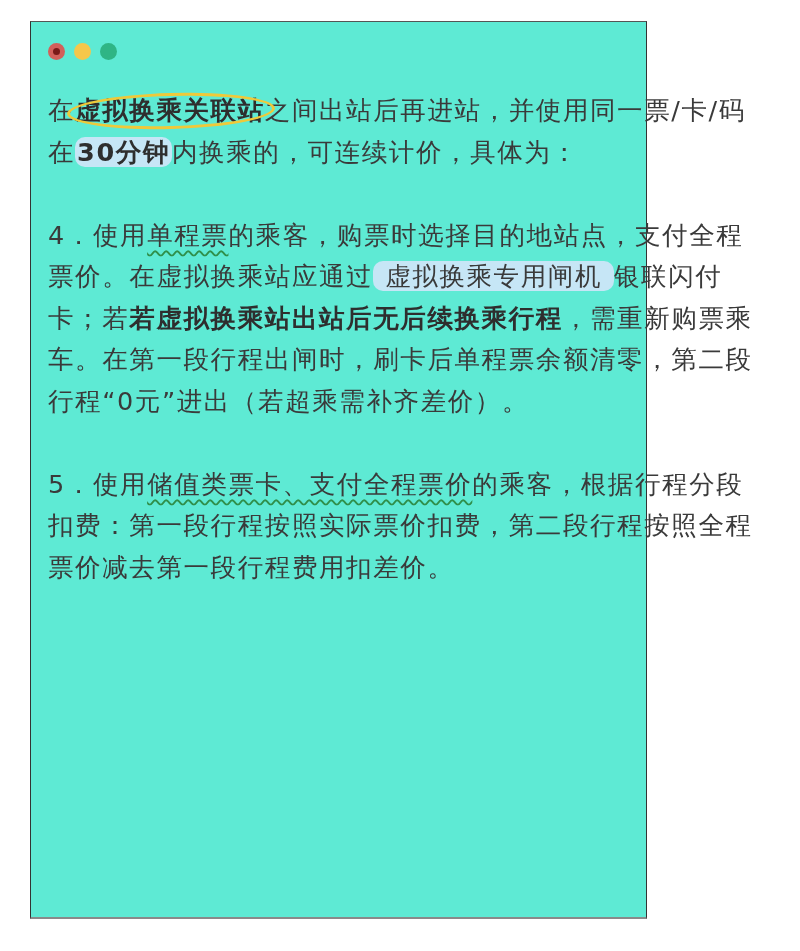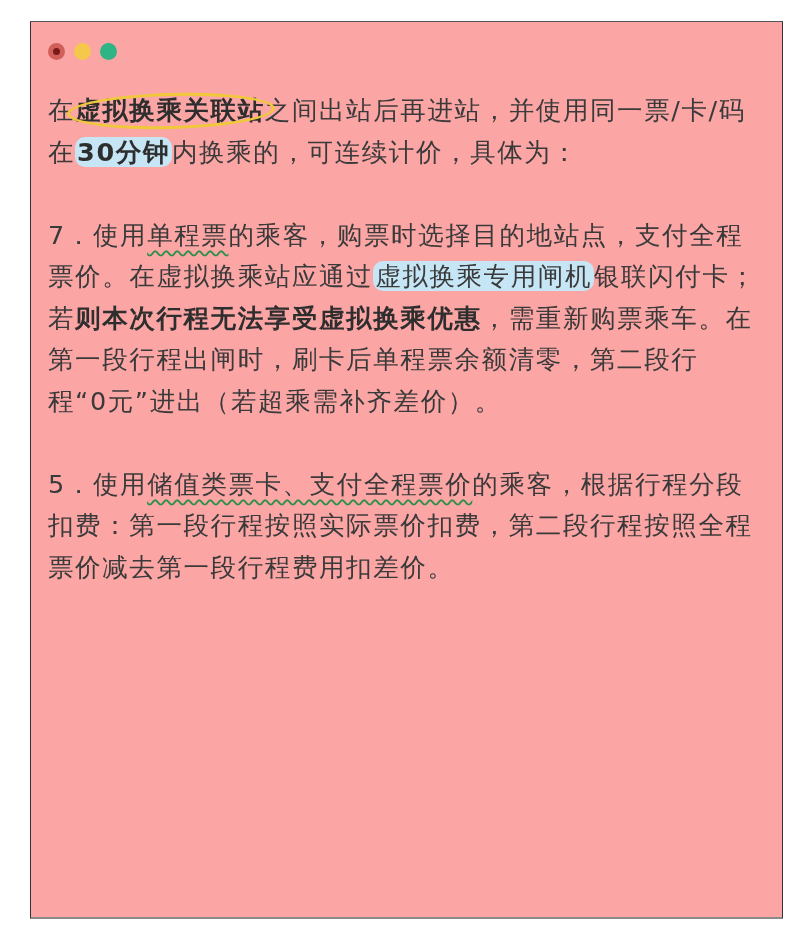--- a/index.html
+++ b/index.html
@@ -1,60 +1,60 @@
 <!DOCTYPE html>
 <html><head>
   <meta charset="utf-8">
   <style>
     html, body { margin: 0; padding: 0; background: #ffffff; }
     body { width: 800px; height: 951px; position: relative; overflow: hidden;
            font-family: "DejaVu Sans", "Liberation Sans", sans-serif; color: #3a3a3a; }
     .card {
-      position: absolute; left: 30px; top: 21px; width: 753px; height: 898px;
+      position: absolute; left: 30px; top: 21px; width: 617px; height: 898px;
       border-left: 1.5px solid #333; border-right: 1.5px solid #333;
       border-top: 1.5px solid #555; border-bottom: 2.5px solid #8a8a8a;
-      box-sizing: border-box; background: #fca5a5;
+      box-sizing: border-box; background: #5eead4;
     }
     .dots { position: absolute; left: 17px; top: 21px; display: flex; gap: 9px; }
     .dot { width: 17px; height: 17px; border-radius: 50%; }
     .dot.red { background: #d2605a; position: relative; }
     .dot.red::after { content: ""; position: absolute; left: 5px; top: 5px; width: 7px; height: 7px; border-radius: 50%; background: #7a1a18; }
     .dot.yellow { background: #f5c74a; }
     .dot.green { background: #2fb585; }
 
     .content { position: absolute; left: 17px; top: 68px; width: 710px;
                font-size: 25.5px; line-height: 41.5px; letter-spacing: 1.6px; }
     .para { margin: 0; }
     .gap { height: 41.5px; }
     .bold { font-weight: bold; color: #2e2e2e; }
     .circle { font-weight: bold; color: #2e2e2e; position: relative; }
     .circle::before {
       content: ""; position: absolute; left: -8px; right: -10px; top: -2px; bottom: -4px;
       border: 3px solid #efc93a; border-radius: 50%; transform: rotate(-1.5deg);
     }
-    .hl-blue { background: #c6e6f6; border-radius: 10px; padding: 0 2px; }
+    .hl-blue { background: #c6e6f6; border-radius: 10px; padding: 0 12px; }
     .hl-blue-bold { background: #c6e6f6; border-radius: 10px; padding: 0 2px; font-weight: bold; color: #2e2e2e; }
     .wavy { text-decoration: underline wavy #2f8f4a; text-decoration-thickness: 2px; text-underline-offset: 6px; }
   </style>
 </head>
 <body>
 
 <div class="card">
   <div class="dots">
     <span class="dot red"></span>
     <span class="dot yellow"></span>
     <span class="dot green"></span>
   </div>
 
   <div class="content">
     <p class="para"><span>在</span><span class="circle">虚拟换乘关联站</span><span>之间出站后再进站，并使用同一票/卡/码在</span><span class="hl-blue-bold">30分钟</span><span>内换乘的，可连续计价，具体为：</span></p>
 
     <div class="gap"></div>
 
-    <p class="para"><span>7．使用</span><span class="wavy">单程票</span><span>的乘客，购票时选择目的地站点，支付全程票价。在虚拟换乘站应通过</span><span class="hl-blue">虚拟换乘专用闸机</span><span>银联闪付卡；若</span><span class="bold">则本次行程无法享受虚拟换乘优惠</span><span>，需重新购票乘车。在第一段行程出闸时，刷卡后单程票余额清零，第二段行程“0元”进出（若超乘需补齐差价）。</span></p>
+    <p class="para"><span>4．使用</span><span class="wavy">单程票</span><span>的乘客，购票时选择目的地站点，支付全程票价。在虚拟换乘站应通过</span><span class="hl-blue">虚拟换乘专用闸机</span><span>银联闪付卡；若</span><span class="bold">若虚拟换乘站出站后无后续换乘行程</span><span>，需重新购票乘车。在第一段行程出闸时，刷卡后单程票余额清零，第二段行程“0元”进出（若超乘需补齐差价）。</span></p>
 
     <div class="gap"></div>
 
     <p class="para"><span>5．使用</span><span class="wavy">储值类票卡、支付全程票价</span><span>的乘客，根据行程分段扣费：第一段行程按照实际票价扣费，第二段行程按照全程票价减去第一段行程费用扣差价。</span></p>
 
     <div class="gap"></div>
 
 
     <div class="gap"></div>
 

